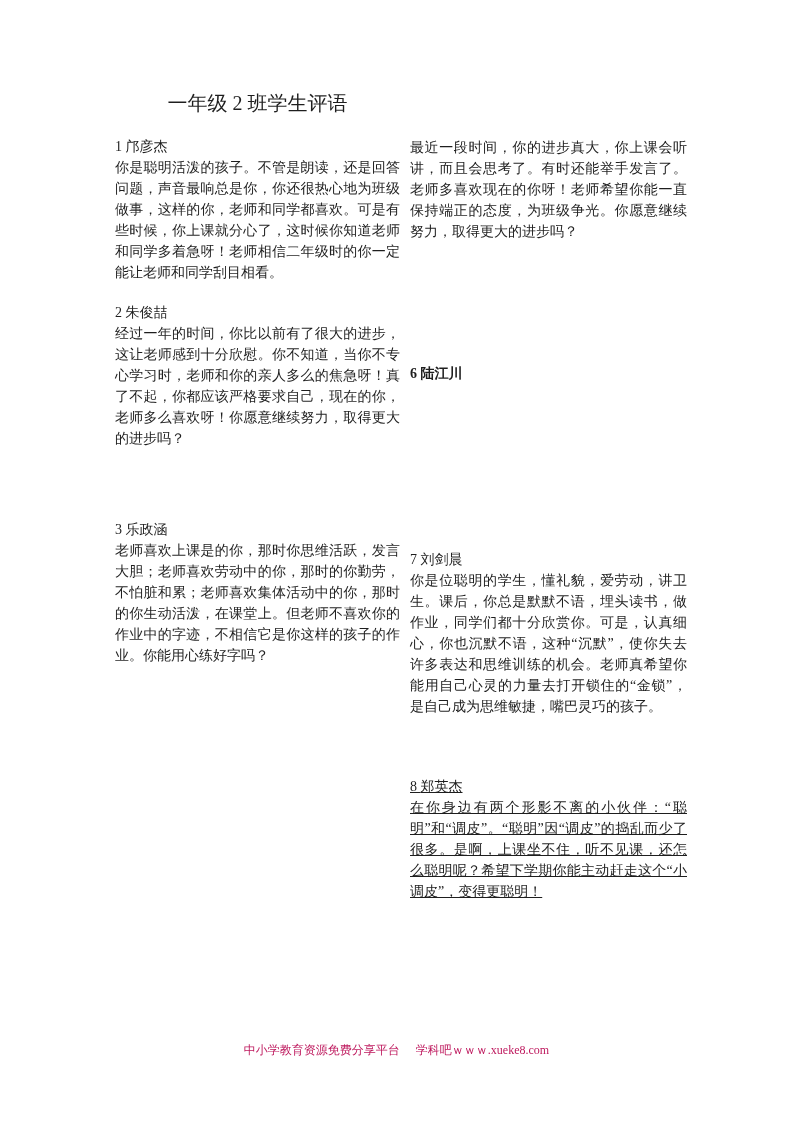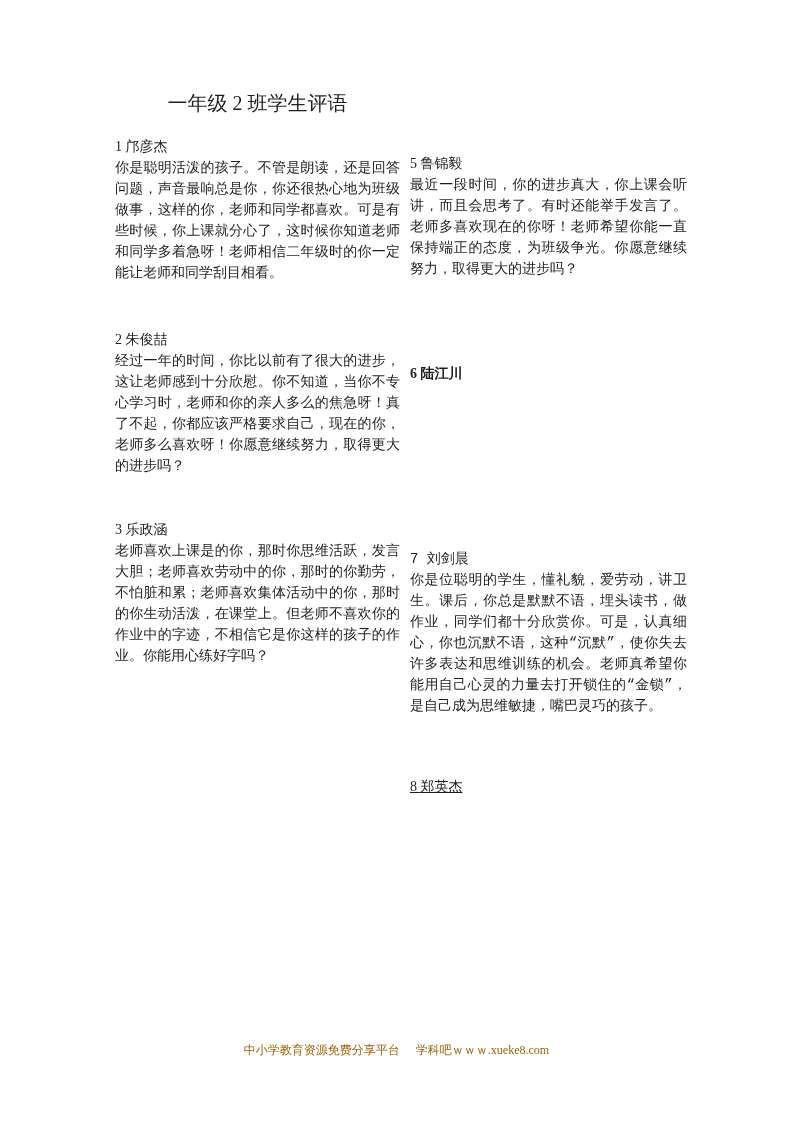--- a/index.html
+++ b/index.html
@@ -36,36 +36,36 @@
     white-space: nowrap;
     margin-top: 16px;
   }
   .entry-body {
     text-align: justify;
     text-justify: inter-ideograph;
   }
   .col-l { left: 115px; width: 285px; }
   .col-r { left: 410px; width: 277px; }
   .e1 { top: 120px; }
-  .e2 { top: 313px; }
+  .e2 { top: 286px; }
   .e3 { top: 503px; }
   .e4 { top: 741px; }
   .e5 { top: 137px; }
   .e6 { top: 347px; font-weight: bold; }
-  .e7 { top: 533px; font-family: Liberation Mono, monospace; }
+  .e7 { top: 533px; }
   .e8 { top: 760px; text-decoration: underline; }
   .page-footer {
     position: absolute;
     left: 0;
     top: 1042px;
     width: 793px;
     text-align: center;
     font-size: 12px;
     line-height: 16px;
-    color: #a16207;
+    color: #be185d;
   }
   .footer-site { margin-left: 16px; }
 </style>
 </head>
 <body>
 
 <div class="page">
 
   <div class="doc-title">一年级 2 班学生评语</div>
 
@@ -79,34 +79,34 @@
     <div class="entry-body">经过一年的时间，你比以前有了很大的进步，这让老师感到十分欣慰。你不知道，当你不专心学习时，老师和你的亲人多么的焦急呀！真了不起，你都应该严格要求自己，现在的你，老师多么喜欢呀！你愿意继续努力，取得更大的进步吗？</div>
   </div>
 
   <div class="entry col-l e3">
     <div class="entry-header"><span>3</span> <span>乐政涵</span></div>
     <div class="entry-body">老师喜欢上课是的你，那时你思维活跃，发言大胆；老师喜欢劳动中的你，那时的你勤劳，不怕脏和累；老师喜欢集体活动中的你，那时的你生动活泼，在课堂上。但老师不喜欢你的作业中的字迹，不相信它是你这样的孩子的作业。你能用心练好字吗？</div>
   </div>
 
 
   <div class="entry col-r e5">
-    <div class="entry-header"><span>5</span> <span>鲁锦毅</span></div>
     <div class="entry-body">最近一段时间，你的进步真大，你上课会听讲，而且会思考了。有时还能举手发言了。老师多喜欢现在的你呀！老师希望你能一直保持端正的态度，为班级争光。你愿意继续努力，取得更大的进步吗？</div>
   </div>
 
   <div class="entry col-r e6">
     <div class="entry-header"><span>6</span> <span>陆江川</span></div>
   </div>
 
   <div class="entry col-r e7">
     <div class="entry-header"><span>7</span> <span>刘剑晨</span></div>
     <div class="entry-body">你是位聪明的学生，懂礼貌，爱劳动，讲卫生。课后，你总是默默不语，埋头读书，做作业，同学们都十分欣赏你。可是，认真细心，你也沉默不语，这种“沉默”，使你失去许多表达和思维训练的机会。老师真希望你能用自己心灵的力量去打开锁住的“金锁”，是自己成为思维敏捷，嘴巴灵巧的孩子。</div>
   </div>
 
   <div class="entry col-r e8">
     <div class="entry-header"><span>8</span> <span>郑英杰</span></div>
+    <div class="entry-body">在你身边有两个形影不离的小伙伴：“聪明”和“调皮”。“聪明”因“调皮”的捣乱而少了很多。是啊，上课坐不住，听不见课，还怎么聪明呢？希望下学期你能主动赶走这个“小调皮”，变得更聪明！</div>
   </div>
 
   <div class="page-footer">
     <span>中小学教育资源免费分享平台</span><span class="footer-site">学科吧ｗｗｗ.xueke8.com</span>
   </div>
 
 </div>
 
 </body></html>

